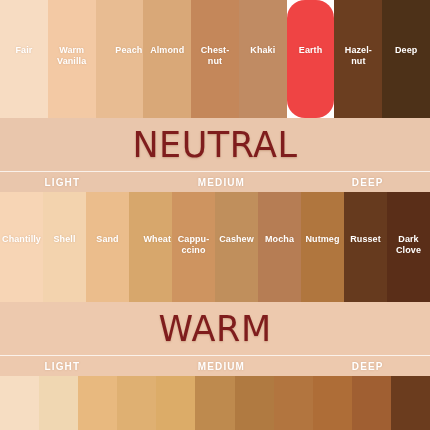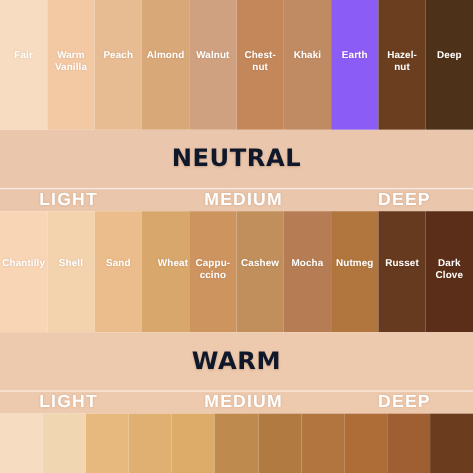--- a/index.html
+++ b/index.html
@@ -64,77 +64,74 @@
     box-sizing: border-box;
   }
   .banner-title-area {
     height: 53px;
     display: flex;
     align-items: center;
     justify-content: center;
   }
   .banner-title {
     font-family: "DejaVu Sans", sans-serif;
-    font-size: 22px;
-    font-weight: bold;
-    color: #0f172a;
+    font-size: 35px;
+    font-weight: normal;
+    color: #7f1d1d;
     letter-spacing: 0.5px;
     text-shadow: 0 1px 2px rgba(150,95,60,0.35);
   }
   .banner-divider {
     height: 1px;
     width: 100%;
     background: rgba(255,255,255,0.75);
   }
   .banner-tier-area {
     height: 20px;
     position: relative;
   }
   .tier {
     position: absolute;
     top: 50%;
     transform: translate(-50%, -50%);
-    font-size: 16px;
+    font-size: 10px;
     font-weight: bold;
     color: #ffffff;
     letter-spacing: 1.1px;
     white-space: nowrap;
     text-shadow: 0 0 2px rgba(150,95,60,0.3);
   }
 </style>
 </head>
 <body>
 
 <div class="poster" style="background: rgb(255, 255, 255);">
 
   <div class="swatch-row row-neutral-top" id="neutral-swatches">
       <div class="swatch" style="background: rgb(247, 220, 194);">
         <span class="swatch-label">Fair</span>
       </div>
       <div class="swatch" style="background: rgb(243, 201, 164);">
         <span class="swatch-label">Warm
 Vanilla</span>
       </div>
-      <div class="swatch" style="background: rgb(232, 188, 146);">
+      <div class="swatch" style="background: rgb(232, 188, 146); justify-content: flex-end;">
         <span class="swatch-label">Peach</span>
       </div>
       <div class="swatch" style="background: rgb(217, 168, 120);">
         <span class="swatch-label">Almond</span>
-      </div>
-      <div class="swatch" style="background: rgb(207, 161, 129);">
-        <span class="swatch-label">Walnut</span>
       </div>
       <div class="swatch" style="background: rgb(196, 135, 90);">
         <span class="swatch-label">Chest-
 nut</span>
       </div>
       <div class="swatch" style="background: rgb(192, 139, 99);">
         <span class="swatch-label">Khaki</span>
       </div>
-      <div class="swatch" style="background: #8b5cf6;">
+      <div class="swatch" style="background: #ef4444; border-radius: 18px;">
         <span class="swatch-label">Earth</span>
       </div>
       <div class="swatch" style="background: rgb(107, 62, 32); justify-content: center;">
         <span class="swatch-label">Hazel-
 nut</span>
       </div>
       <div class="swatch" style="background: rgb(77, 49, 24);">
         <span class="swatch-label">Deep</span>
       </div>
     </div>

